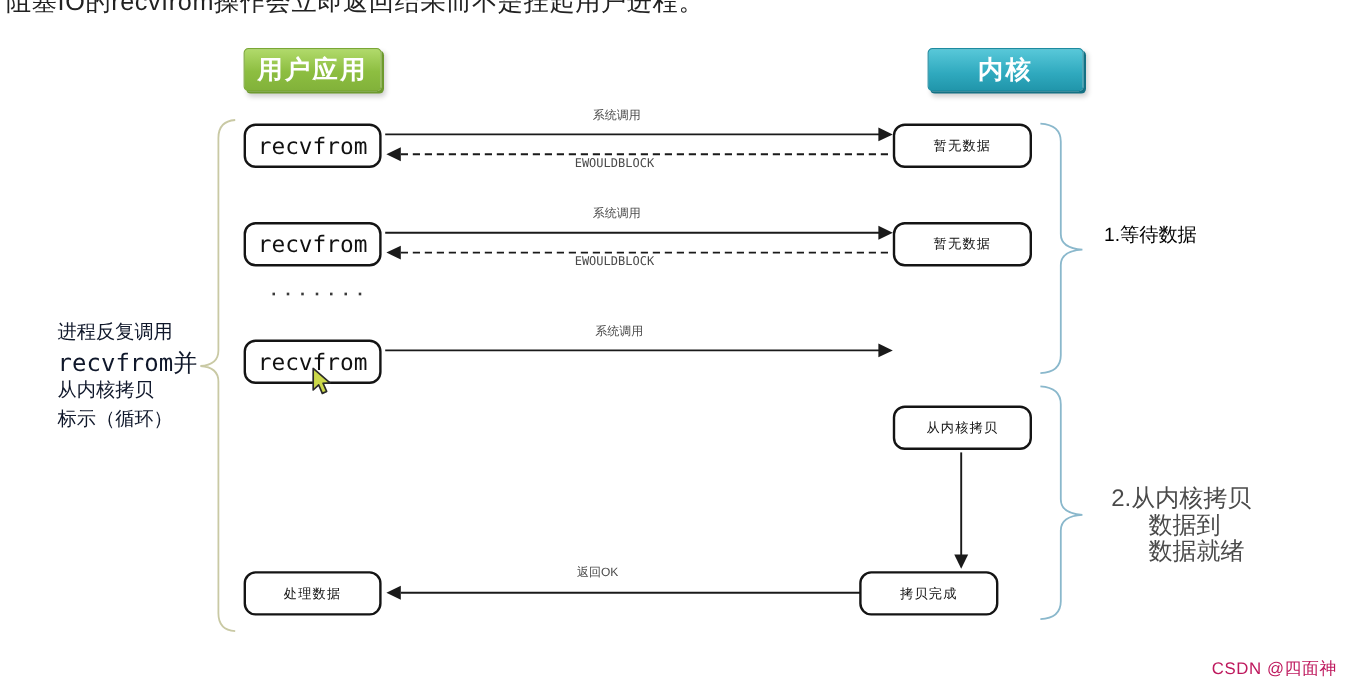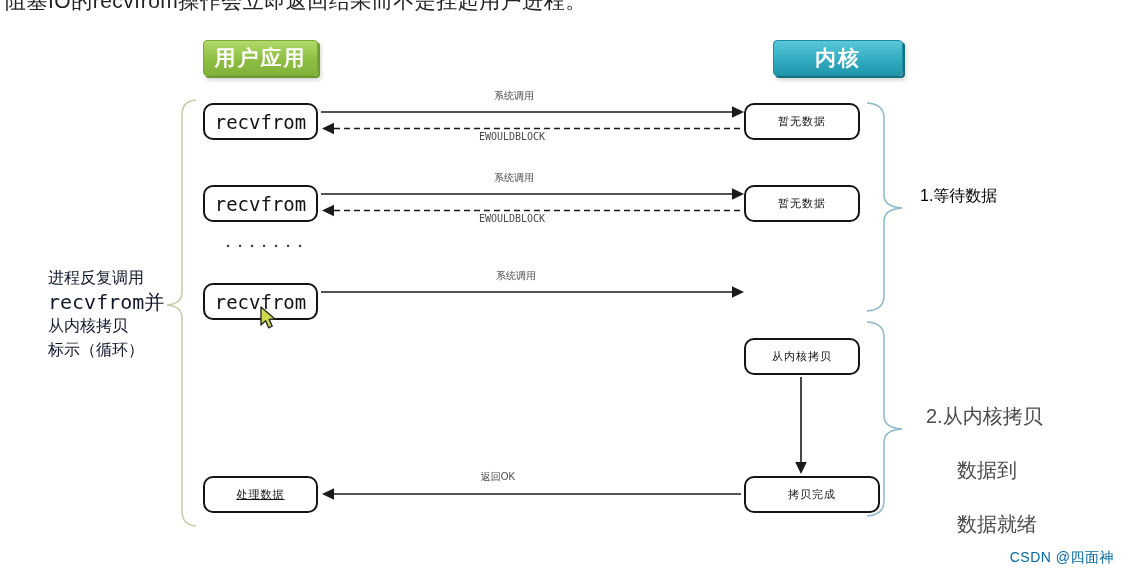--- a/index.html
+++ b/index.html
@@ -36,27 +36,27 @@
   .lbl {
     position:absolute; color:#4a4a4a; font-size:10px; white-space:nowrap;
     transform:translateX(-50%);
   }
   .ann {
     position:absolute; left:48px; top:266px; color:#0f172a; font-size:16px;
     line-height:24px; white-space:nowrap;
   }
   .phase1 { position:absolute; left:920px; top:186px; color:#000000; font-size:16px; white-space:nowrap; }
   .phase2 { position:absolute; left:926px; top:405px; color:#4a4a4a; font-size:20px; line-height:22px; white-space:nowrap; }
-  .phase2 .indent { padding-left:31px;margin-top:32px; }
+  .phase2 .indent { padding-left:31px; }
   .dots {
     position:absolute; left:226px; top:237px; color:#3a3a3a; font-size:15px;
     font-weight:bold; letter-spacing:7px; white-space:nowrap;
   }
   .watermark {
-    position:absolute; top:549px; right:14px; font-size:14px; color:#0369a1;
+    position:absolute; top:549px; right:14px; font-size:14px; color:#be185d;
     letter-spacing:0.5px;
   }
   svg.layer { position:absolute; left:0; top:0; }
 </style>
 </head>
 <body>
 
 <div class="canvas">
 
   <div class="title-clip">阻塞IO的recvfrom操作会立即返回结果而不是挂起用户进程。</div>
@@ -104,26 +104,26 @@
 
     <path d="M867,322 Q884,323 884,337 L884,416 Q884,428 902,429 Q884,430 884,442 L884,501 Q884,515 867,516" fill="none" stroke="#8ab8cc" stroke-width="1.5"></path>
   </svg>
 
   <div class="hdr hdr-green" style="left:203px; top:40px; width:115px; height:36px;">用户应用</div>
   <div class="hdr hdr-teal" style="left:773px; top:40px; width:130px; height:36px;">内核</div>
 
   <div class="node mono" style="left:203px; top:103px; width:115px; height:37px;">recvfrom</div>
   <div class="node mono" style="left:203px; top:185px; width:115px; height:37px;">recvfrom</div>
   <div class="node mono" style="left:203px; top:283px; width:115px; height:37px;">recvfrom</div>
-  <div class="node" style="left:203px; top:476px; width:115px; height:37px;text-decoration:underline;">处理数据</div>
+  <div class="node" style="left:203px; top:476px; width:115px; height:37px;">处理数据</div>
 
   <div class="node" style="left:744px; top:103px; width:116px; height:37px;">暂无数据</div>
   <div class="node" style="left:744px; top:185px; width:116px; height:37px;">暂无数据</div>
   <div class="node" style="left:744px; top:338px; width:116px; height:37px;">从内核拷贝</div>
-  <div class="node" style="left:744px; top:476px; width:136px; height:37px;">拷贝完成</div>
+  <div class="node" style="left:716px; top:476px; width:116px; height:37px;">拷贝完成</div>
 
   <div class="lbl" style="left:514px; top:89px;">系统调用</div>
   <div class="lbl mono" style="left:512px; top:131px;">EWOULDBLOCK</div>
   <div class="lbl" style="left:514px; top:171px;">系统调用</div>
   <div class="lbl mono" style="left:512px; top:213px;">EWOULDBLOCK</div>
   <div class="lbl" style="left:516px; top:269px;">系统调用</div>
   <div class="lbl" style="left:498px; top:470px;">返回OK</div>
 
   <div class="dots">·······</div>
 

